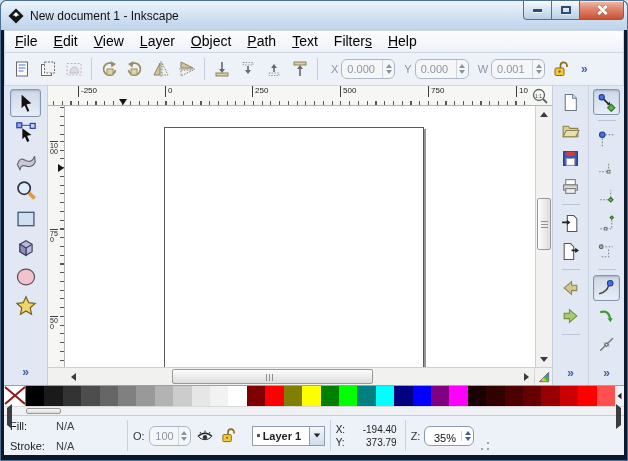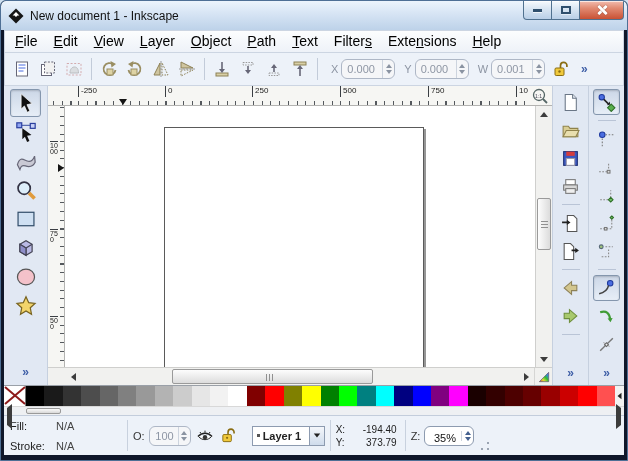--- a/index.html
+++ b/index.html
@@ -172,21 +172,20 @@
 
   <div class="menubar">
       <span class="menu-item"><u>F</u>ile</span>
       <span class="menu-item"><u>E</u>dit</span>
       <span class="menu-item"><u>V</u>iew</span>
       <span class="menu-item"><u>L</u>ayer</span>
       <span class="menu-item"><u>O</u>bject</span>
       <span class="menu-item"><u>P</u>ath</span>
       <span class="menu-item"><u>T</u>ext</span>
       <span class="menu-item">Filter<u>s</u></span>
-      <span class="menu-item">Exte<u>n</u>sions</span>
       <span class="menu-item"><u>H</u>elp</span>
     </div>
 
   <div class="toolbar">
     <div style="display:flex;align-items:center">
         <div class="tbtn">
           <svg width="18" height="18" viewBox="0 0 18 18">
             <rect x="3.5" y="2" width="11" height="14" fill="#fff" stroke="#667"></rect>
             <path d="M5.5 5h7M5.5 8h7M5.5 11h5" stroke="#4a6de0"></path>
           </svg>

